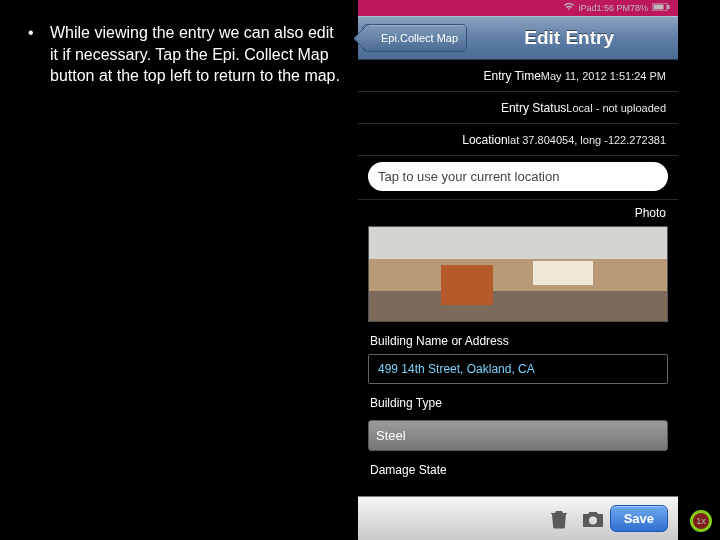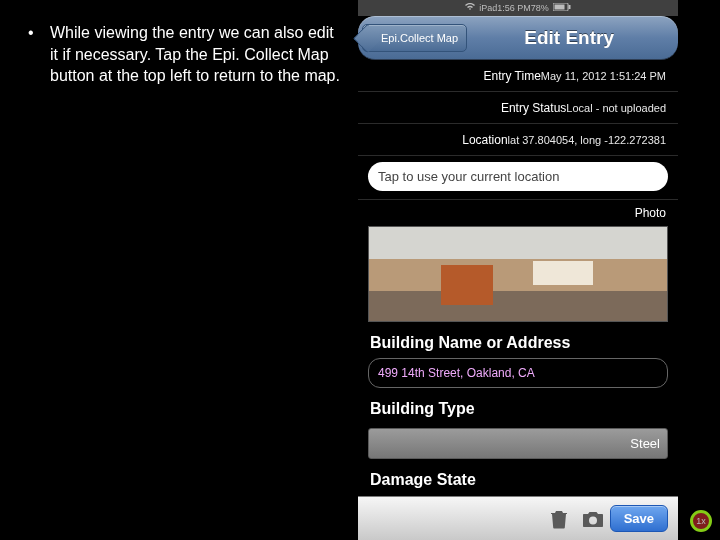--- a/index.html
+++ b/index.html
@@ -2,39 +2,39 @@
 <html><head>
 <meta charset="utf-8">
 <style>
   * { box-sizing: border-box; margin: 0; padding: 0; }
   html, body { width: 720px; height: 540px; background: #000; font-family: Arial, Helvetica, sans-serif; overflow: hidden; }
   .slide { position: relative; width: 720px; height: 540px; background: #000; }
   .bullet-area { position: absolute; left: 22px; top: 22px; width: 320px; color: #fff; font-size: 16px; line-height: 1.35; }
   .bullet-area li { list-style: none; padding-left: 28px; position: relative; }
   .bullet-area li::before { content: "•"; position: absolute; left: 6px; top: 0; color: #fff; }
   .device { position: absolute; right: 42px; top: 0; width: 320px; height: 540px; background: #000; }
-  .statusbar { position: absolute; top: 0; left: 0; right: 0; height: 16px; background: #404040; color: #bdbdbd; font-size: 9px; display: flex; align-items: center; justify-content: center; padding: 0 8px; }
+  .statusbar { position: absolute; top: 0; left: 0; right: 0; height: 16px; background: #be185d; color: #bdbdbd; font-size: 9px; display: flex; align-items: center; justify-content: flex-end; padding: 0 8px; }
   .statusbar .sb-left, .statusbar .sb-right { display: flex; align-items: center; gap: 4px; }
-  .navbar { position: absolute; top: 16px; left: 0; right: 0; height: 44px; background: linear-gradient(#8ba2bf, #5f7ea7 50%, #4a6b95); border-top: 1px solid #aebfd4; border-bottom: 1px solid #2e3e55; display: flex; align-items: center; border-radius: 17px; }
+  .navbar { position: absolute; top: 16px; left: 0; right: 0; height: 44px; background: linear-gradient(#8ba2bf, #5f7ea7 50%, #4a6b95); border-top: 1px solid #aebfd4; border-bottom: 1px solid #2e3e55; display: flex; align-items: center; }
   .backbtn { position: relative; margin-left: 4px; height: 28px; display: flex; align-items: center; background: linear-gradient(#7f99b8, #4a6b95); border: 1px solid #33537a; border-radius: 5px; padding: 0 8px 0 18px; color: #fff; font-size: 11px; box-shadow: inset 0 1px 0 rgba(255,255,255,.25); }
   .backbtn::before { content: ""; position: absolute; left: -6px; top: 3px; width: 20px; height: 20px; background: linear-gradient(135deg, #7f99b8, #4a6b95); border-left: 1px solid #33537a; border-bottom: 1px solid #33537a; transform: rotate(45deg); border-radius: 3px; }
   .navtitle { flex: 1; text-align: right; color: #fff; font-size: 19px; font-weight: bold; text-shadow: 0 -1px 0 rgba(0,0,0,.5); margin-right: 64px; }
   .content { position: absolute; top: 60px; left: 0; right: 0; bottom: 44px; background: #000; color: #fff; overflow: hidden; }
   .row { display: flex; justify-content: flex-end; align-items: center; padding: 9px 12px 8px; border-bottom: 1px solid #2b2b2b; font-size: 12px; }
   .row .label { color: #fff; font-weight: 500; }
   .row .value { color: #e8e8e8; font-size: 11px; }
   .pillwrap { padding: 6px 10px 8px; border-bottom: 1px solid #2b2b2b; }
   .pill { background: #fff; color: #444; border-radius: 18px; text-align: left; font-size: 13px; padding: 7px 10px; }
   .photolabel { padding: 6px 12px 4px; font-size: 12px; text-align: right; }
   .photo { margin: 2px 10px 0; height: 96px; border: 1px solid #555; background: linear-gradient(#d5d5d0 0 34%, #b99a78 34% 68%, #7c6a5a 68% 100%); position: relative; overflow:hidden;}
   .photo::before { content:""; position:absolute; left:55%; top:36%; width:60px; height:24px; background:#efe7d8; }
   .photo::after { content:""; position:absolute; left:24%; top:40%; width:52px; height:40px; background:#b55a2a; }
-  .section-label { padding: 12px 12px 6px; font-size: 16px; font-weight: 700; }
-  .textfield { margin: 0 10px; padding: 7px 9px; border: 1px solid #666; border-radius: 12px; background: rgba(0,0,0,0.1); color: #f0abfc; font-size: 12px; }
-  .greybar { margin: 4px 10px 0; background: linear-gradient(#9b9b9b, #777); color: #fff; text-align: right; padding: 7px; border-radius: 3px; border: 1px solid #5a5a5a; font-size: 13px; }
+  .section-label { padding: 12px 12px 6px; font-size: 12px; font-weight: 400; }
+  .textfield { margin: 0 10px; padding: 7px 9px; border: 1px solid #666; border-radius: 2px; background: rgba(0,0,0,0.1); color: #7dd3fc; font-size: 12px; }
+  .greybar { margin: 4px 10px 0; background: linear-gradient(#9b9b9b, #777); color: #fff; text-align: left; padding: 7px; border-radius: 3px; border: 1px solid #5a5a5a; font-size: 13px; }
   .toolbar { position: absolute; left: 0; right: 0; bottom: 0; height: 44px; background: linear-gradient(#f6f6f6, #c9c9c9); border-top: 1px solid #7a7a7a; display: flex; align-items: center; justify-content: flex-end; padding: 0 10px; }
   .tb-icon { width: 34px; height: 28px; display:flex; align-items:center; justify-content:center; color: #5a5a5a; }
   .savebtn { background: linear-gradient(#6fa7ef, #2f6fd0); color: #fff; border: 1px solid #1c57b4; border-radius: 6px; padding: 5px 13px; font-size: 13px; font-weight: bold; box-shadow: inset 0 1px 0 rgba(255,255,255,.4); }
   .onex { position: absolute; right: 8px; bottom: 8px; width: 22px; height: 22px; border-radius: 50%; background: #7f1d1d; color: #bbb; font-size: 9px; display:flex; align-items:center; justify-content:center; border:3px solid #84cc16;}
 </style>
 </head>
 <body>
 <div class="slide">
 
   <ul class="bullet-area">

